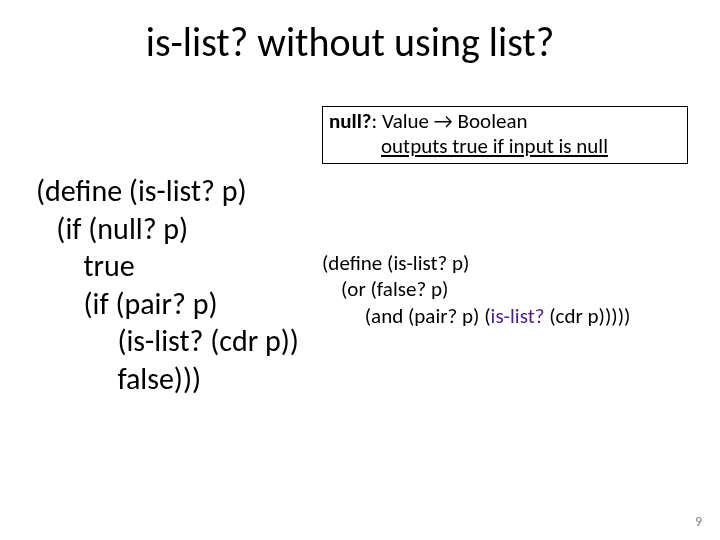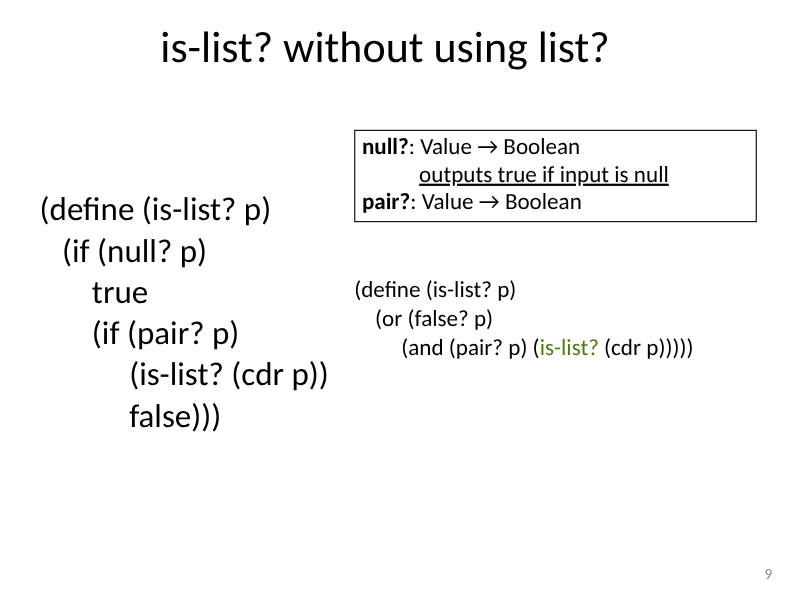--- a/index.html
+++ b/index.html
@@ -26,21 +26,21 @@
     position: absolute;
     left: 36px;
     top: 172px;
     font-size: 30px;
     line-height: 1.25;
     white-space: pre;
   }
   .sig-box {
     position: absolute;
     left: 322px;
-    top: 118px;
+    top: 106px;
     width: 366px;
     border: 1.5px solid #000;
     padding: 2px 6px 4px 6px;
     font-size: 21px;
     line-height: 1.2;
     box-sizing: border-box;
   }
   .sig-box .indent {
     padding-left: 52px;
     display: block;
@@ -48,21 +48,21 @@
   }
   .right-code {
     position: absolute;
     left: 322px;
     top: 250px;
     font-size: 21px;
     line-height: 1.25;
     white-space: pre;
   }
   .recur {
-    color: #4d7c0f;
+    color: #4c1d95;
   }
   .slidenum {
     position: absolute;
     right: 18px;
     bottom: 10px;
     font-size: 14px;
     color: #8a8a8a;
     font-family: Calibri, Arial, sans-serif;
   }
   b { font-weight: 700; }
@@ -77,22 +77,19 @@
 <span>       true</span>
 <span>       (if (pair? p)</span>
 <span>            (is-list? (cdr p))</span>
 <span>            false)))</span></div>
 
 <div class="sig-box">
   <div>
     <b>null?</b><span>: Value → Boolean</span>
   </div>
   <span class="indent">outputs true if input is null</span>
-  <div>
-    <b>pair?</b><span>: Value → Boolean</span>
-  </div>
 </div>
 
 <div class="right-code"><span>(define (is-list? p)</span>
 <span>    (or (false? p)</span>
 <span><span>         (and (pair? p) (</span><span class="recur">is-list?</span><span> (cdr p)))))</span></span></div>
 
 <div class="slidenum">9</div>
 
 </body></html>

